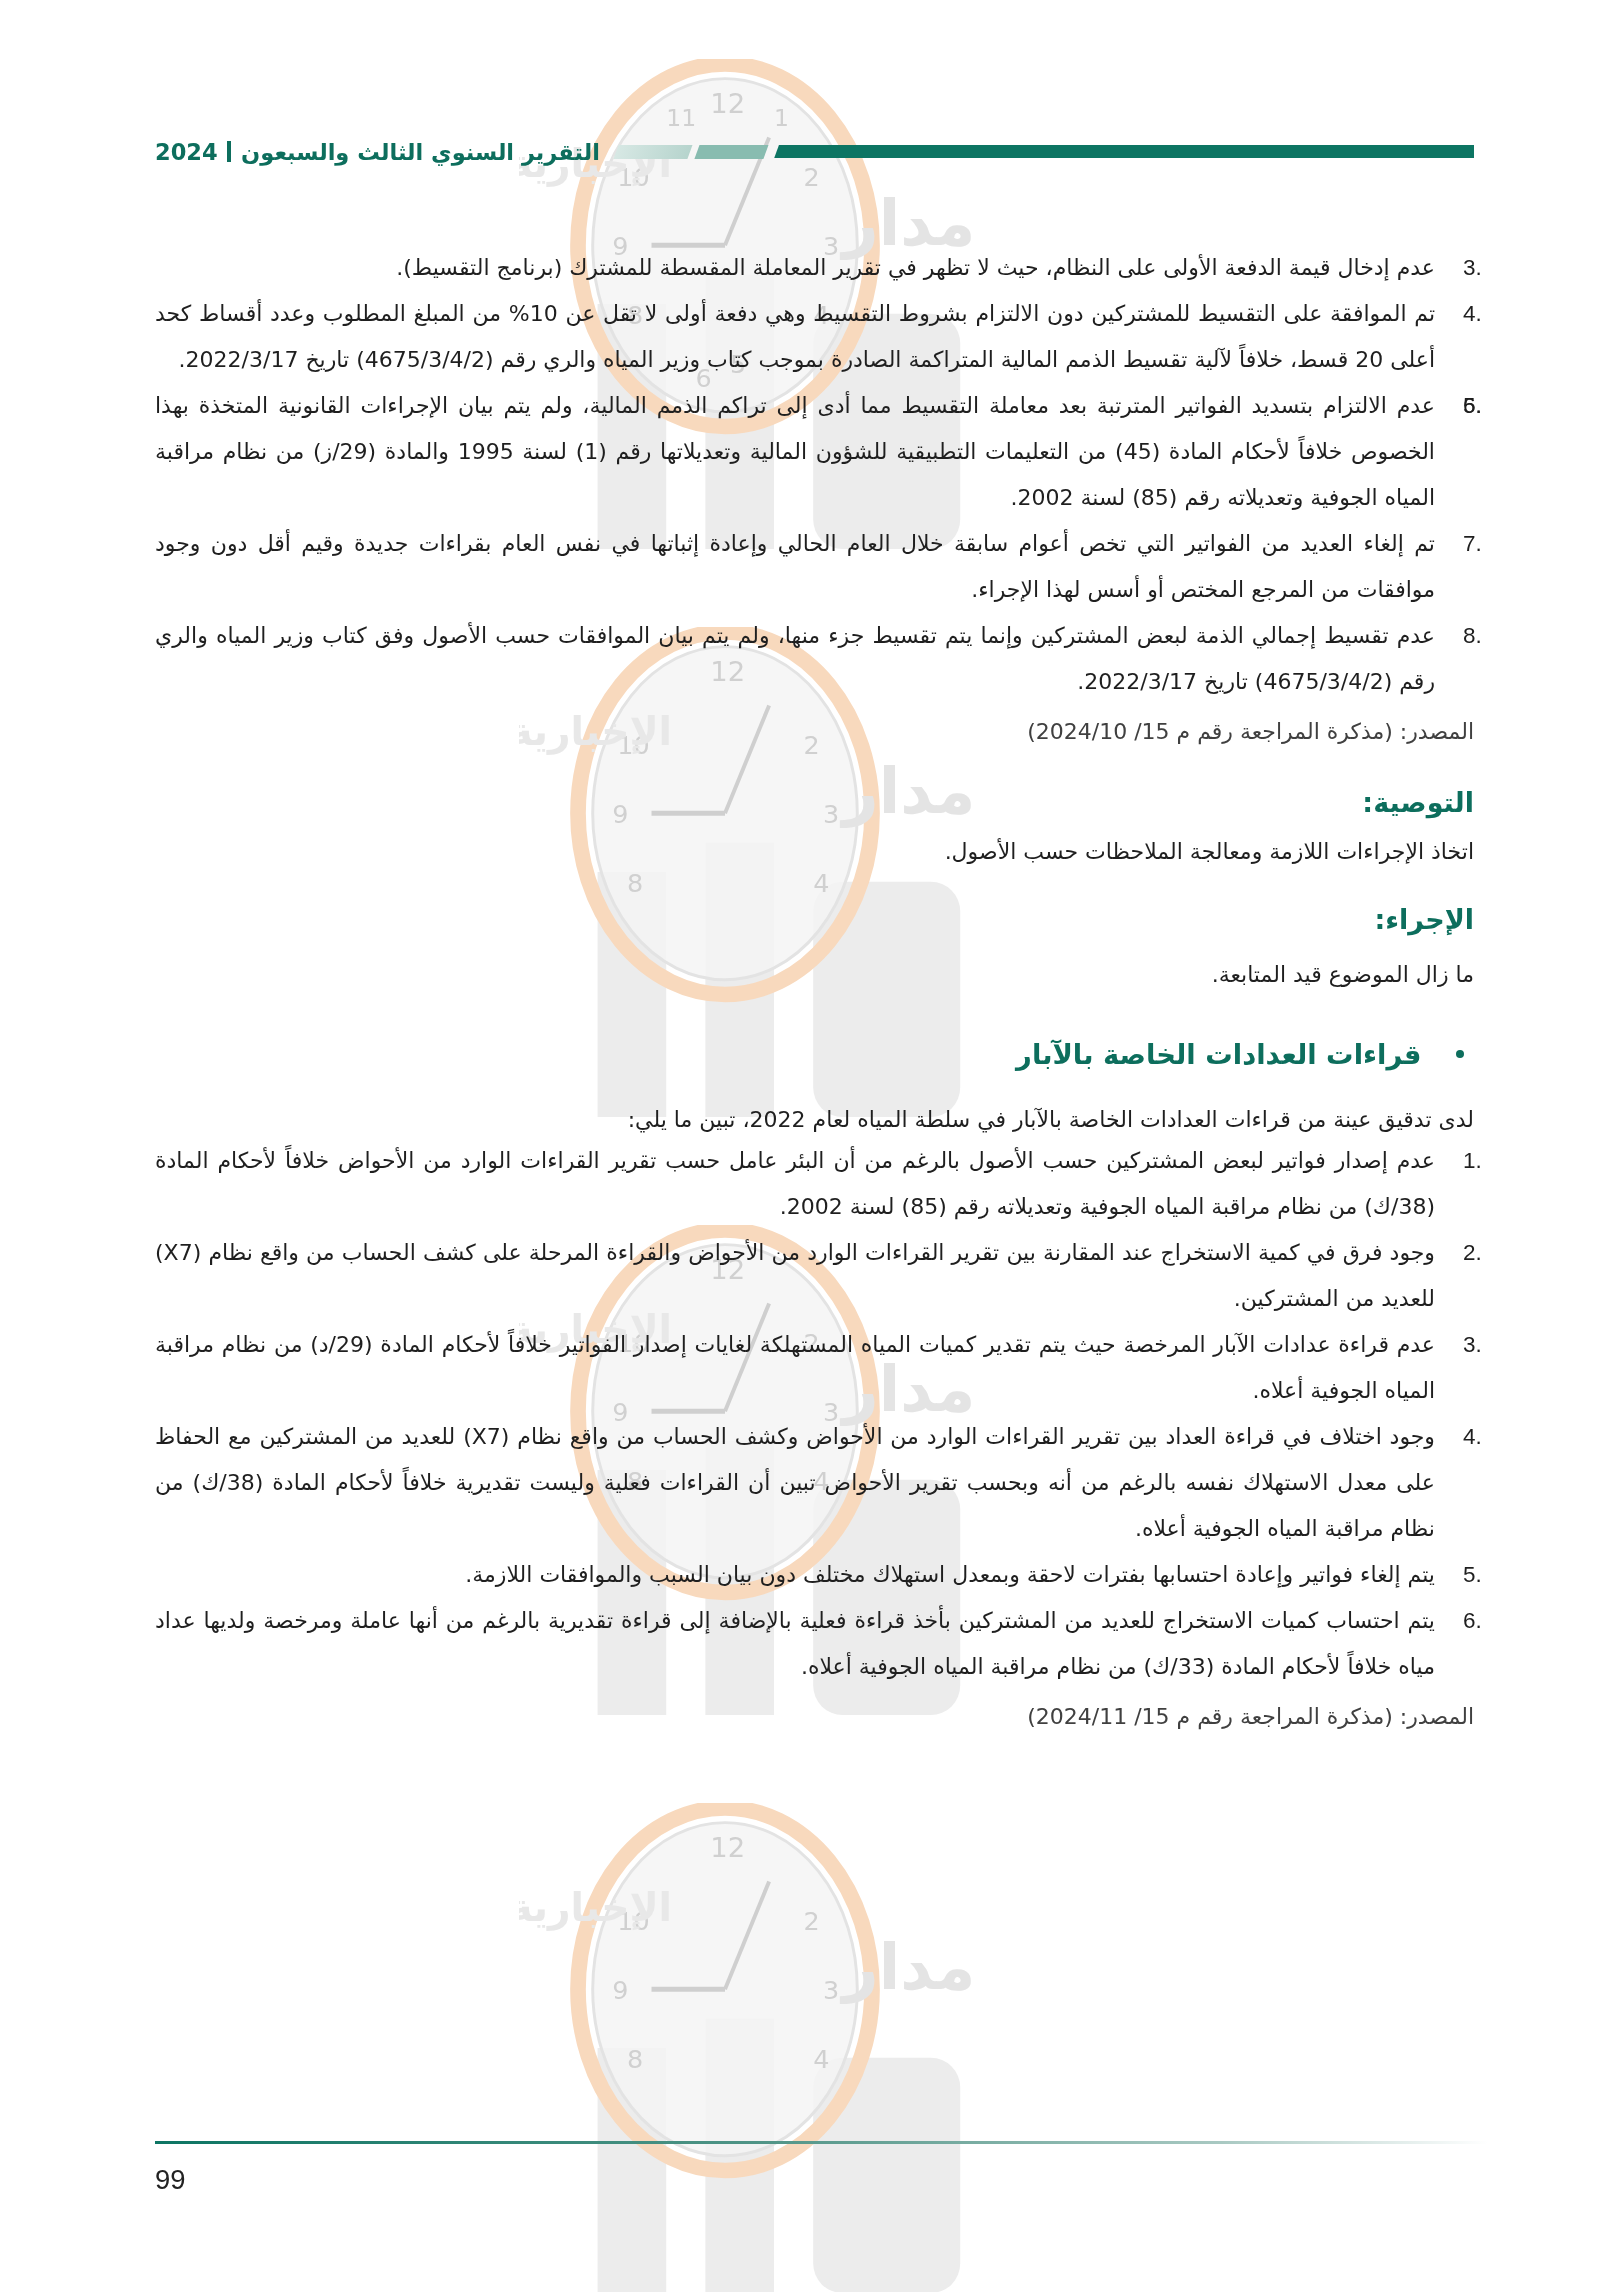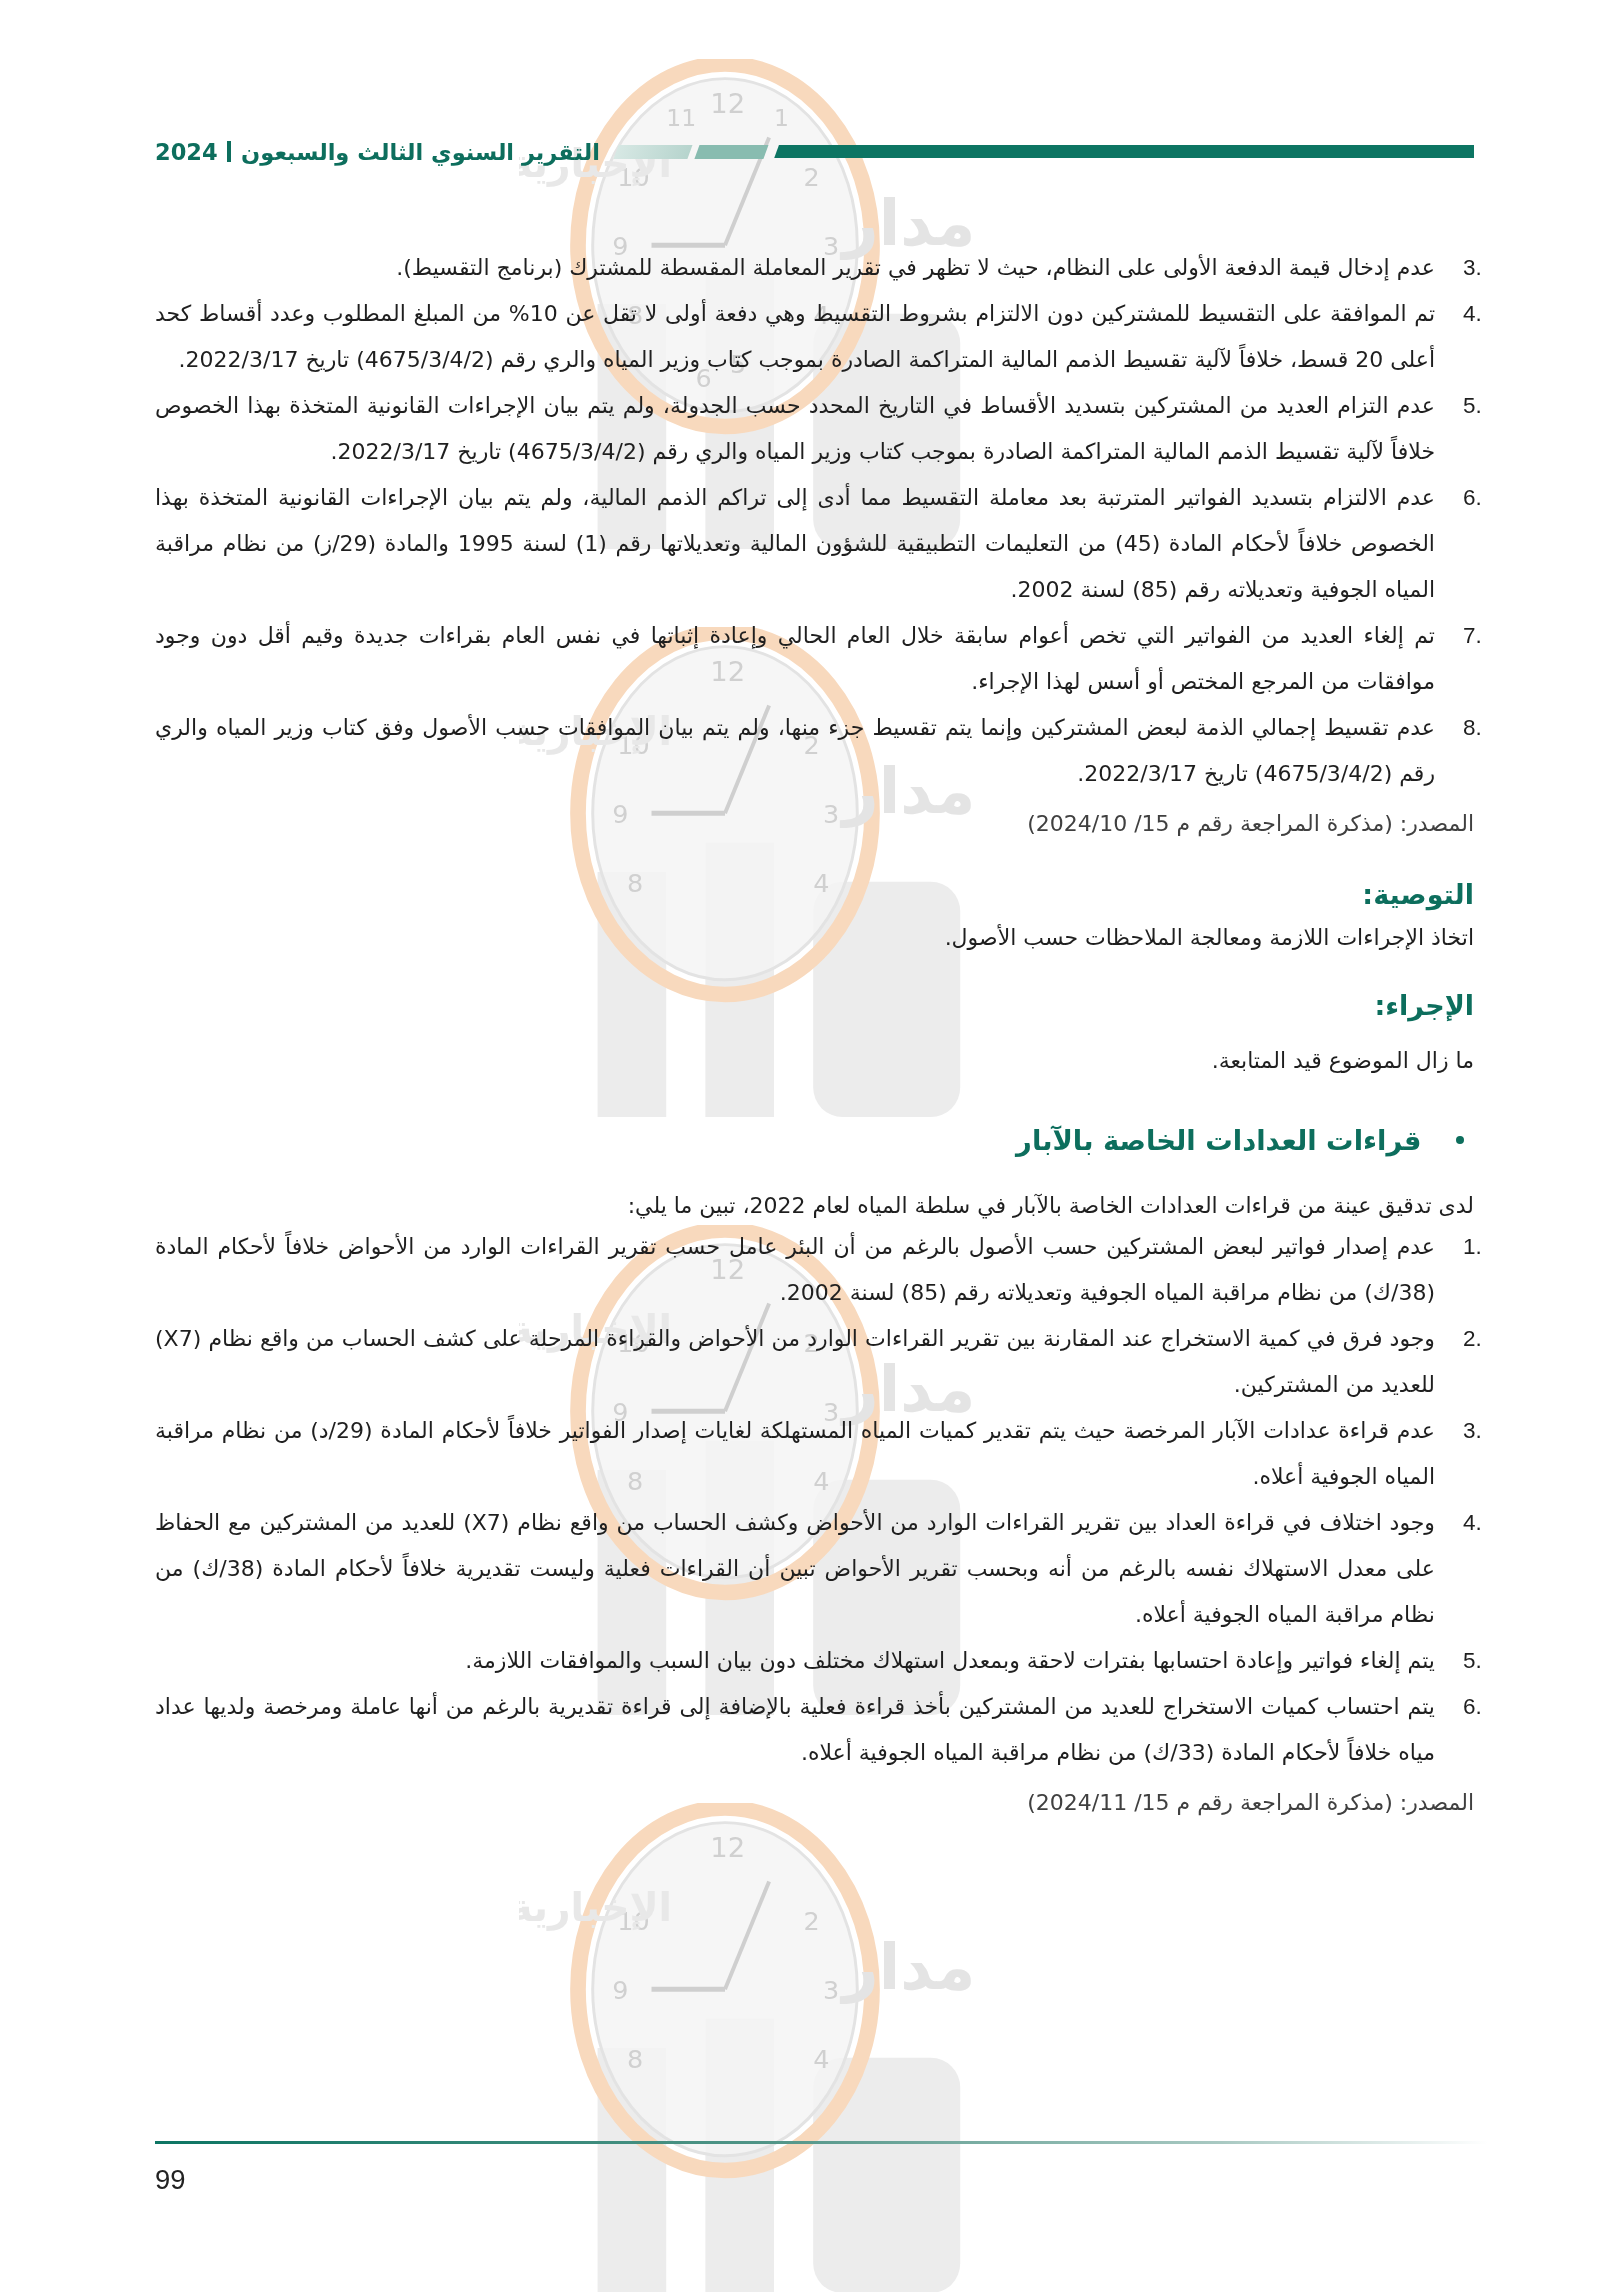--- a/index.html
+++ b/index.html
@@ -257,30 +257,30 @@
     <span class="bar b2"></span>
     <span class="bar b3"></span>
   </div>
 </div>
 
 <div class="content">
 
   <ol class="list">
     <li class="list-item"><span class="num">3.</span><span>عدم إدخال قيمة الدفعة الأولى على النظام، حيث لا تظهر في تقرير المعاملة المقسطة للمشترك (برنامج التقسيط).</span></li>
     <li class="list-item"><span class="num">4.</span><span>تم الموافقة على التقسيط للمشتركين دون الالتزام بشروط التقسيط وهي دفعة أولى لا تقل عن 10% من المبلغ المطلوب وعدد أقساط كحد أعلى 20 قسط، خلافاً لآلية تقسيط الذمم المالية المتراكمة الصادرة بموجب كتاب وزير المياه والري رقم (4675/3/4/2) تاريخ 2022/3/17.</span></li>
-    <li class="list-item"><span class="num">5.</span><span>عدم التزام العديد من المشتركين بتسديد الأقساط في التاريخ المحدد حسب الجدولة، ولم يتم بيان الإجراءات القانونية المتخذة بهذا الخصوص خلافاً لآلية تقسيط الذمم المالية المتراكمة الصادرة بموجب كتاب وزير المياه والري رقم (4675/3/4/2) تاريخ 2022/3/17.</span></li>
+    <li class="list-item"><span class="num">5.</span></li>
     <li class="list-item"><span class="num">6.</span><span>عدم الالتزام بتسديد الفواتير المترتبة بعد معاملة التقسيط مما أدى إلى تراكم الذمم المالية، ولم يتم بيان الإجراءات القانونية المتخذة بهذا الخصوص خلافاً لأحكام المادة (45) من التعليمات التطبيقية للشؤون المالية وتعديلاتها رقم (1) لسنة 1995 والمادة (29/ز) من نظام مراقبة المياه الجوفية وتعديلاته رقم (85) لسنة 2002.</span></li>
     <li class="list-item"><span class="num">7.</span><span>تم إلغاء العديد من الفواتير التي تخص أعوام سابقة خلال العام الحالي وإعادة إثباتها في نفس العام بقراءات جديدة وقيم أقل دون وجود موافقات من المرجع المختص أو أسس لهذا الإجراء.</span></li>
     <li class="list-item"><span class="num">8.</span><span>عدم تقسيط إجمالي الذمة لبعض المشتركين وإنما يتم تقسيط جزء منها، ولم يتم بيان الموافقات حسب الأصول وفق كتاب وزير المياه والري رقم (4675/3/4/2) تاريخ 2022/3/17.</span></li>
   </ol>
 
   <div class="source">المصدر: (مذكرة المراجعة رقم م 15/ 2024/10)</div>
 
   <div class="heading" style="margin-top:37px;">التوصية:</div>
-  <div class="para" style="margin-top:4px;">اتخاذ الإجراءات اللازمة ومعالجة الملاحظات حسب الأصول.</div>
+  <div class="para" style="margin-top:10px;">اتخاذ الإجراءات اللازمة ومعالجة الملاحظات حسب الأصول.</div>
 
   <div class="heading" style="margin-top:29px;">الإجراء:</div>
   <div class="para" style="margin-top:16px;">ما زال الموضوع قيد المتابعة.</div>
 
   <div class="bullet-heading" style="margin-top:41px;">
     <span class="dot"></span>
     <span>قراءات العدادات الخاصة بالآبار</span>
   </div>
 
   <div class="para" style="margin-top:27.4px; line-height:37px;">لدى تدقيق عينة من قراءات العدادات الخاصة بالآبار في سلطة المياه لعام 2022، تبين ما يلي:</div>

